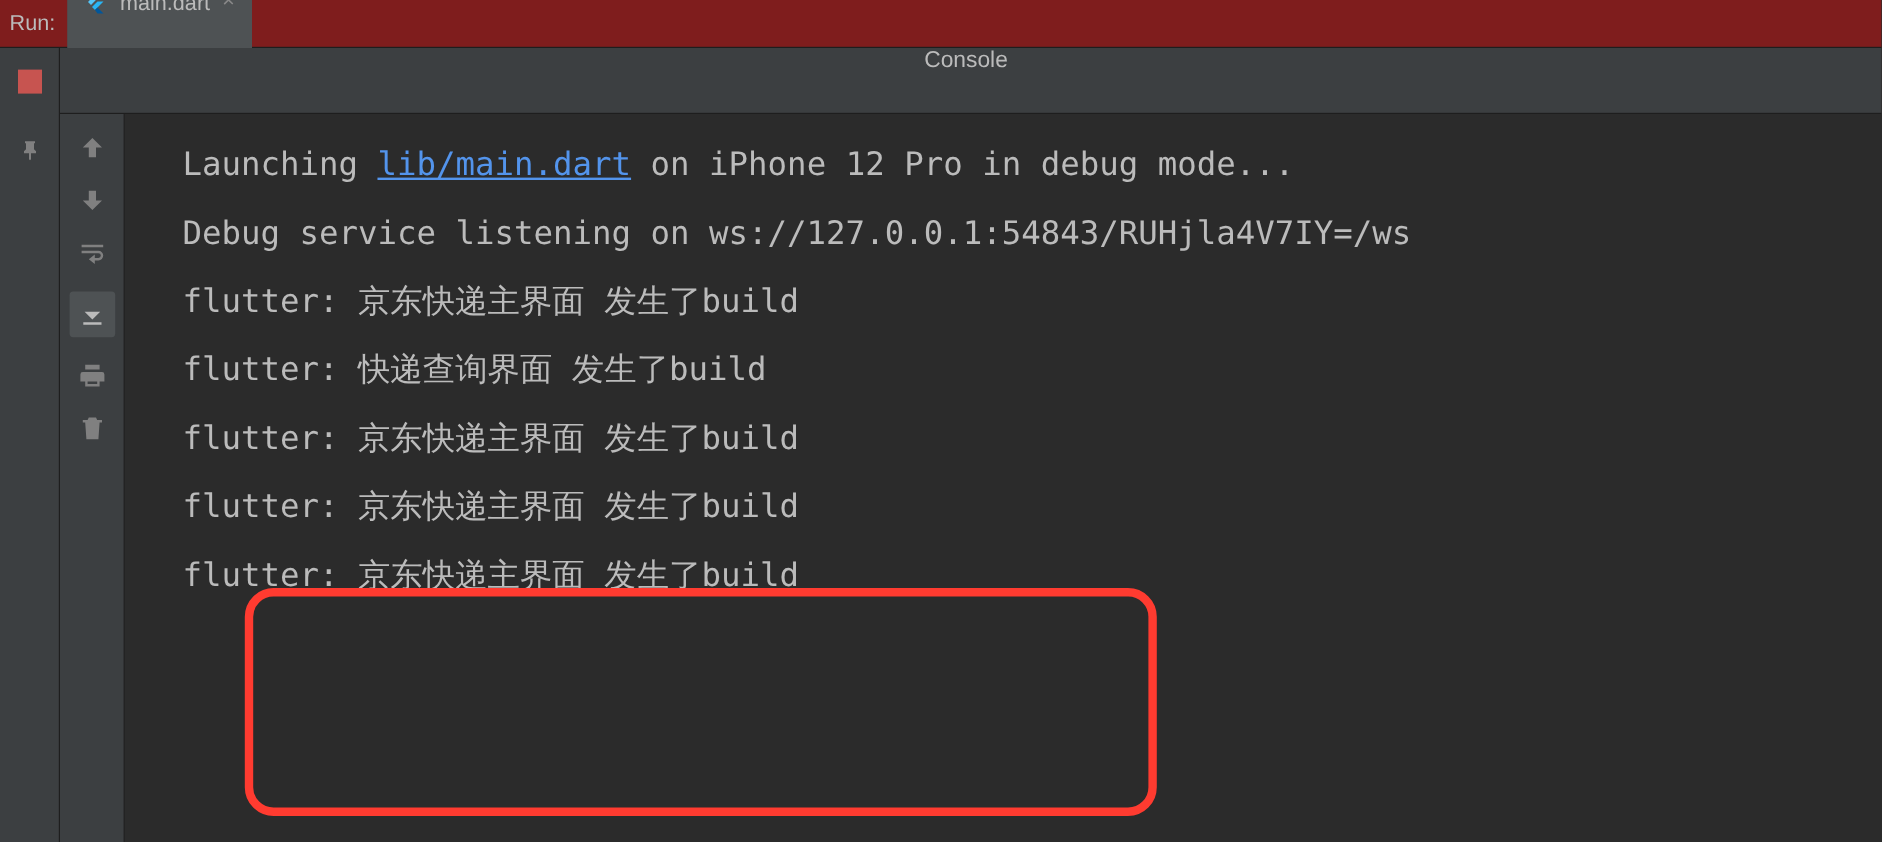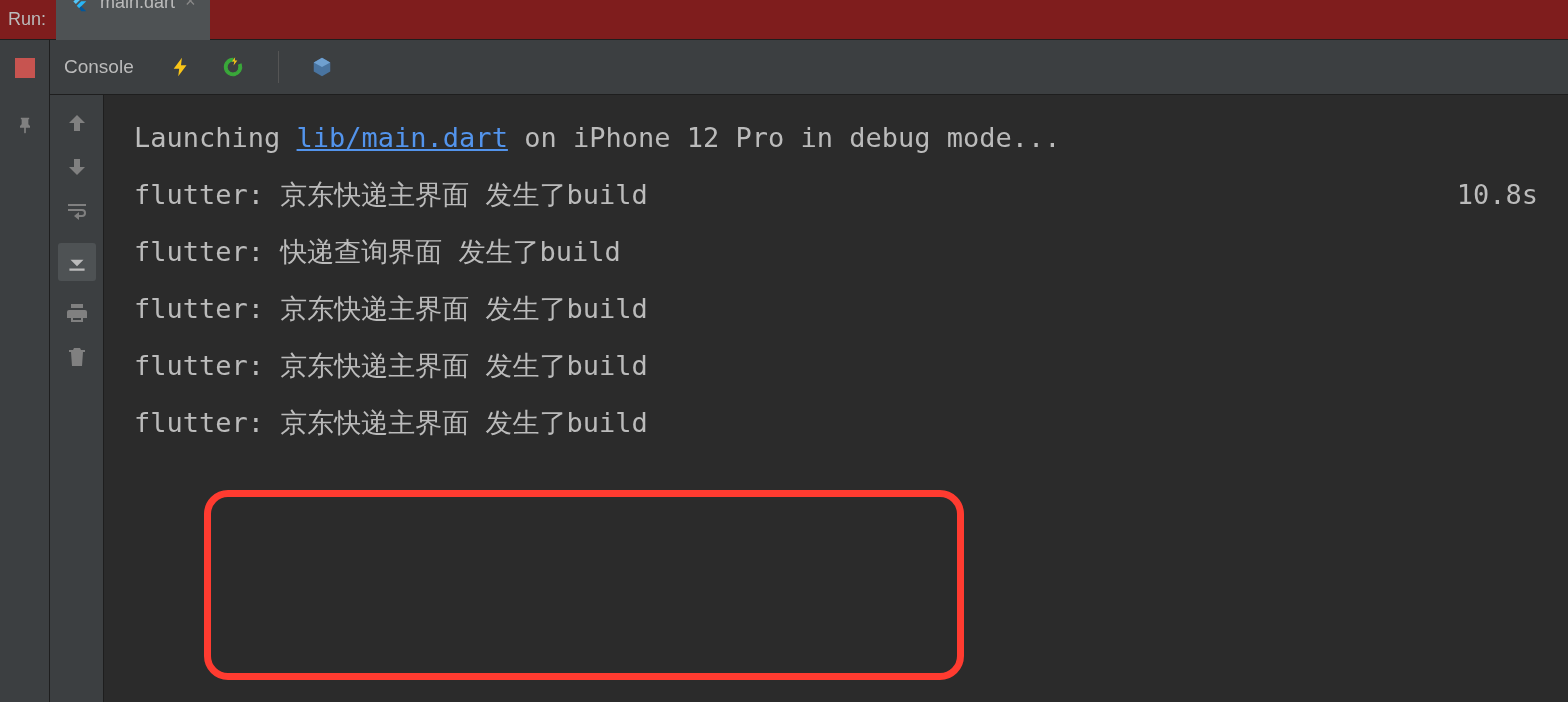--- a/index.html
+++ b/index.html
@@ -81,20 +81,21 @@
       flex-direction: column;
     }
     .toolbar {
       height: 55px;
       background: #3c3f41;
       border-bottom: 1px solid #1e1e1e;
       display: flex;
       align-items: center;
       padding: 0 14px;
       gap: 28px;
+      flex-direction: column;
     }
     .console-label {
       color: #bbbbbb;
       font-size: 19px;
       font-family: -apple-system, sans-serif;
       margin-right: 8px;
     }
     .bolt-icon {
       width: 22px;
       height: 22px;
@@ -136,21 +137,21 @@
     }
     .gutter-icon-active {
       background: #4e5254;
       padding: 6px;
       width: 38px;
       height: 38px;
       border-radius: 3px;
     }
     .console-output {
       flex: 1;
-      padding: 14px 30px;
+      padding: 14px 48px;
       font-size: 27px;
       line-height: 57px;
       color: #bbbbbb;
       position: relative;
     }
     .console-line {
       white-space: pre;
       font-family: Menlo, Monaco, monospace;
     }
     .link {
@@ -231,21 +232,22 @@
         <svg class="gutter-icon" viewBox="0 0 24 24">
             <path d="M6 3h12v4H6zm-2 6h16a2 2 0 0 1 2 2v6h-4v4H6v-4H2v-6a2 2 0 0 1 2-2zm4 8v2h8v-2z"></path>
           </svg>
         <svg class="gutter-icon" viewBox="0 0 24 24">
             <path d="M6 7h12l-1 14H7zM9 3h6l1 2h4v2H4V5h4z"></path>
           </svg>
       </div>
 
       <div class="console-output">
         <div class="console-line"><span>Launching </span><span class="link">lib/main.dart</span><span> on iPhone 12 Pro in debug mode...</span></div>
-        <div class="console-line"><span class="right-time">10.8s</span></div>
+        <div class="console-line"></div>
+        <div class="console-line">Debug service listening on ws://127.0.0.1:54843/RUHjla4V7IY=/ws</div>
         <div class="console-line">flutter: 京东快递主界面 发生了build</div>
         <div class="console-line">flutter: 快递查询界面 发生了build</div>
         <div class="console-line">flutter: 京东快递主界面 发生了build</div>
         <div class="console-line">flutter: 京东快递主界面 发生了build</div>
         <div class="console-line">flutter: 京东快递主界面 发生了build</div>
         <div class="highlight-box"></div>
       </div>
     </div>
   </div>
 </div>

